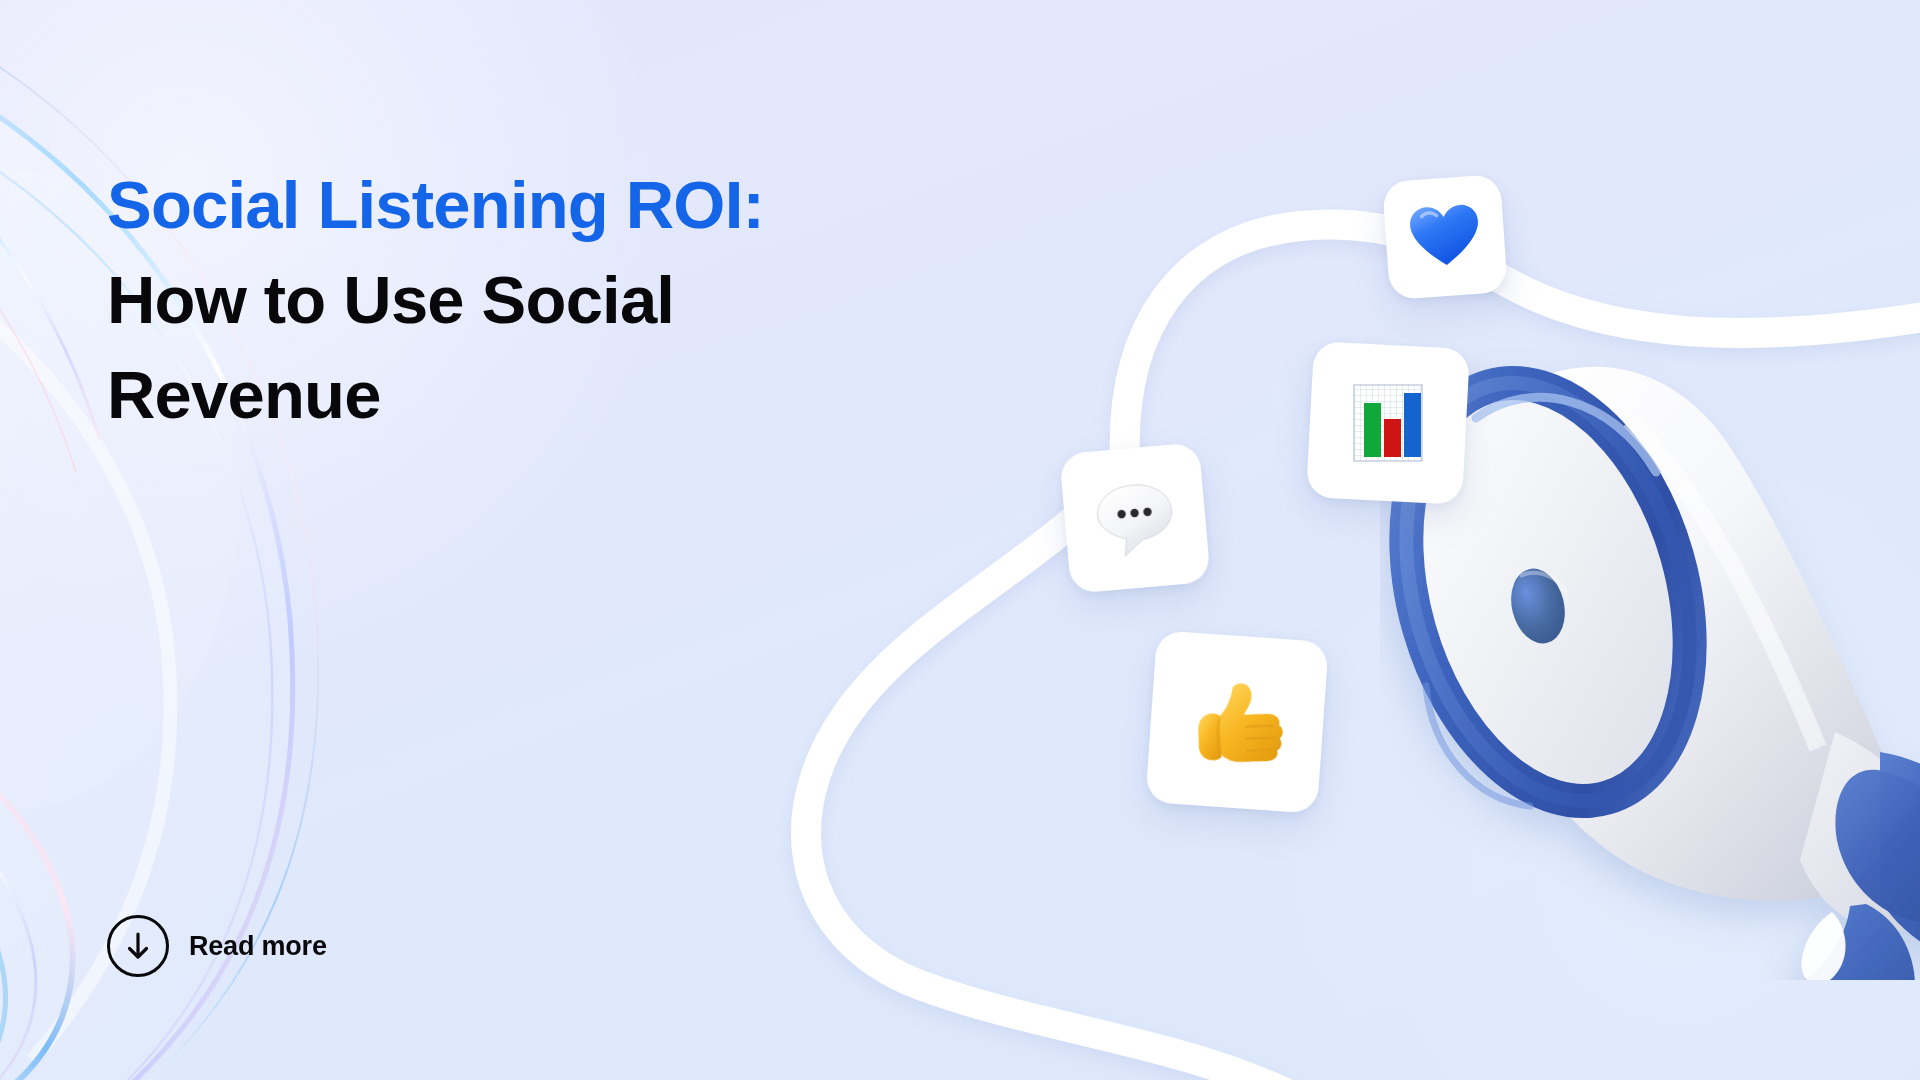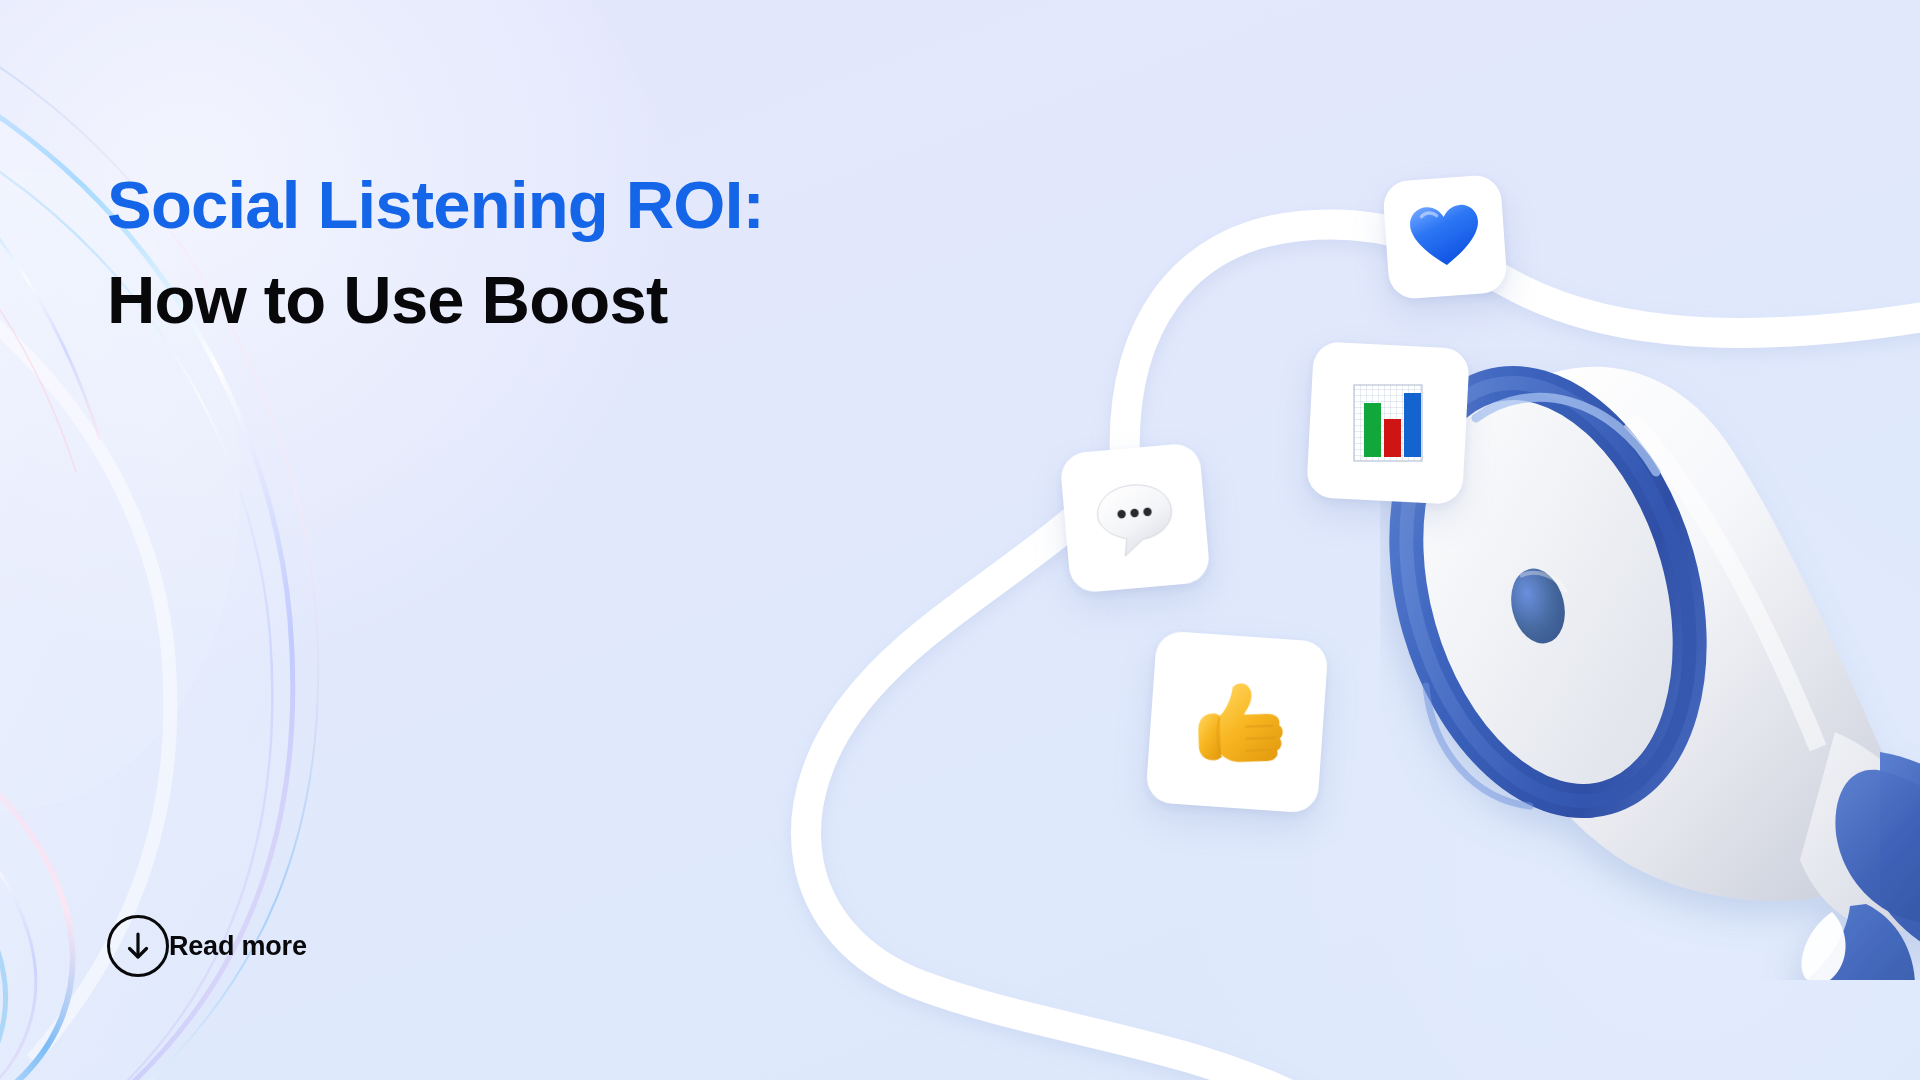--- a/index.html
+++ b/index.html
@@ -72,20 +72,21 @@
   }
   .headline .eyebrow { color: #1565e8; display: block; }
   .headline .rest { color: #08080a; display: block; }
 
   .readmore {
     position: absolute;
     left: 107px;
     top: 915px;
     display: flex;
     align-items: center;
+    gap: 20px;
     cursor: pointer;
   }
   .readmore-icon {
     width: 56px; height: 56px;
     border: 3px solid #09090b;
     border-radius: 50%;
     display: flex; align-items: center; justify-content: center;
     flex: 0 0 auto;
   }
   .readmore-label {
@@ -341,21 +342,22 @@
         <path d="M 64 60 L 90 60" stroke="#dd9a17" stroke-width="2.4" opacity="0.55" stroke-linecap="round"></path>
         <path d="M 64 72 L 92 72" stroke="#dd9a17" stroke-width="2.4" opacity="0.55" stroke-linecap="round"></path>
         <path d="M 64 84 L 88 84" stroke="#dd9a17" stroke-width="2.4" opacity="0.55" stroke-linecap="round"></path>
         <path d="M 38 50 C 34 60, 34 80, 38 90" stroke="#dd9a17" stroke-width="2" opacity="0.45" fill="none"></path>
       </g>
     </svg>
   </div>
 
   <h1 class="headline">
     <span class="eyebrow">Social Listening ROI:</span>
-    <span class="rest">How to Use Boost</span>
+    <span class="rest">How to Use Social</span>
+    <span class="rest">Revenue</span>
   </h1>
 
   <div class="readmore">
     <span class="readmore-icon">
       <svg width="26" height="28" viewBox="0 0 26 28" xmlns="http://www.w3.org/2000/svg">
         <path d="M13 2 L13 24" stroke="#09090b" stroke-width="3.2" stroke-linecap="round"></path>
         <path d="M4.5 16.5 L13 25 L21.5 16.5" fill="none" stroke="#09090b" stroke-width="3.2" stroke-linecap="round" stroke-linejoin="round"></path>
       </svg>
     </span>
     <span class="readmore-label">Read more</span>

